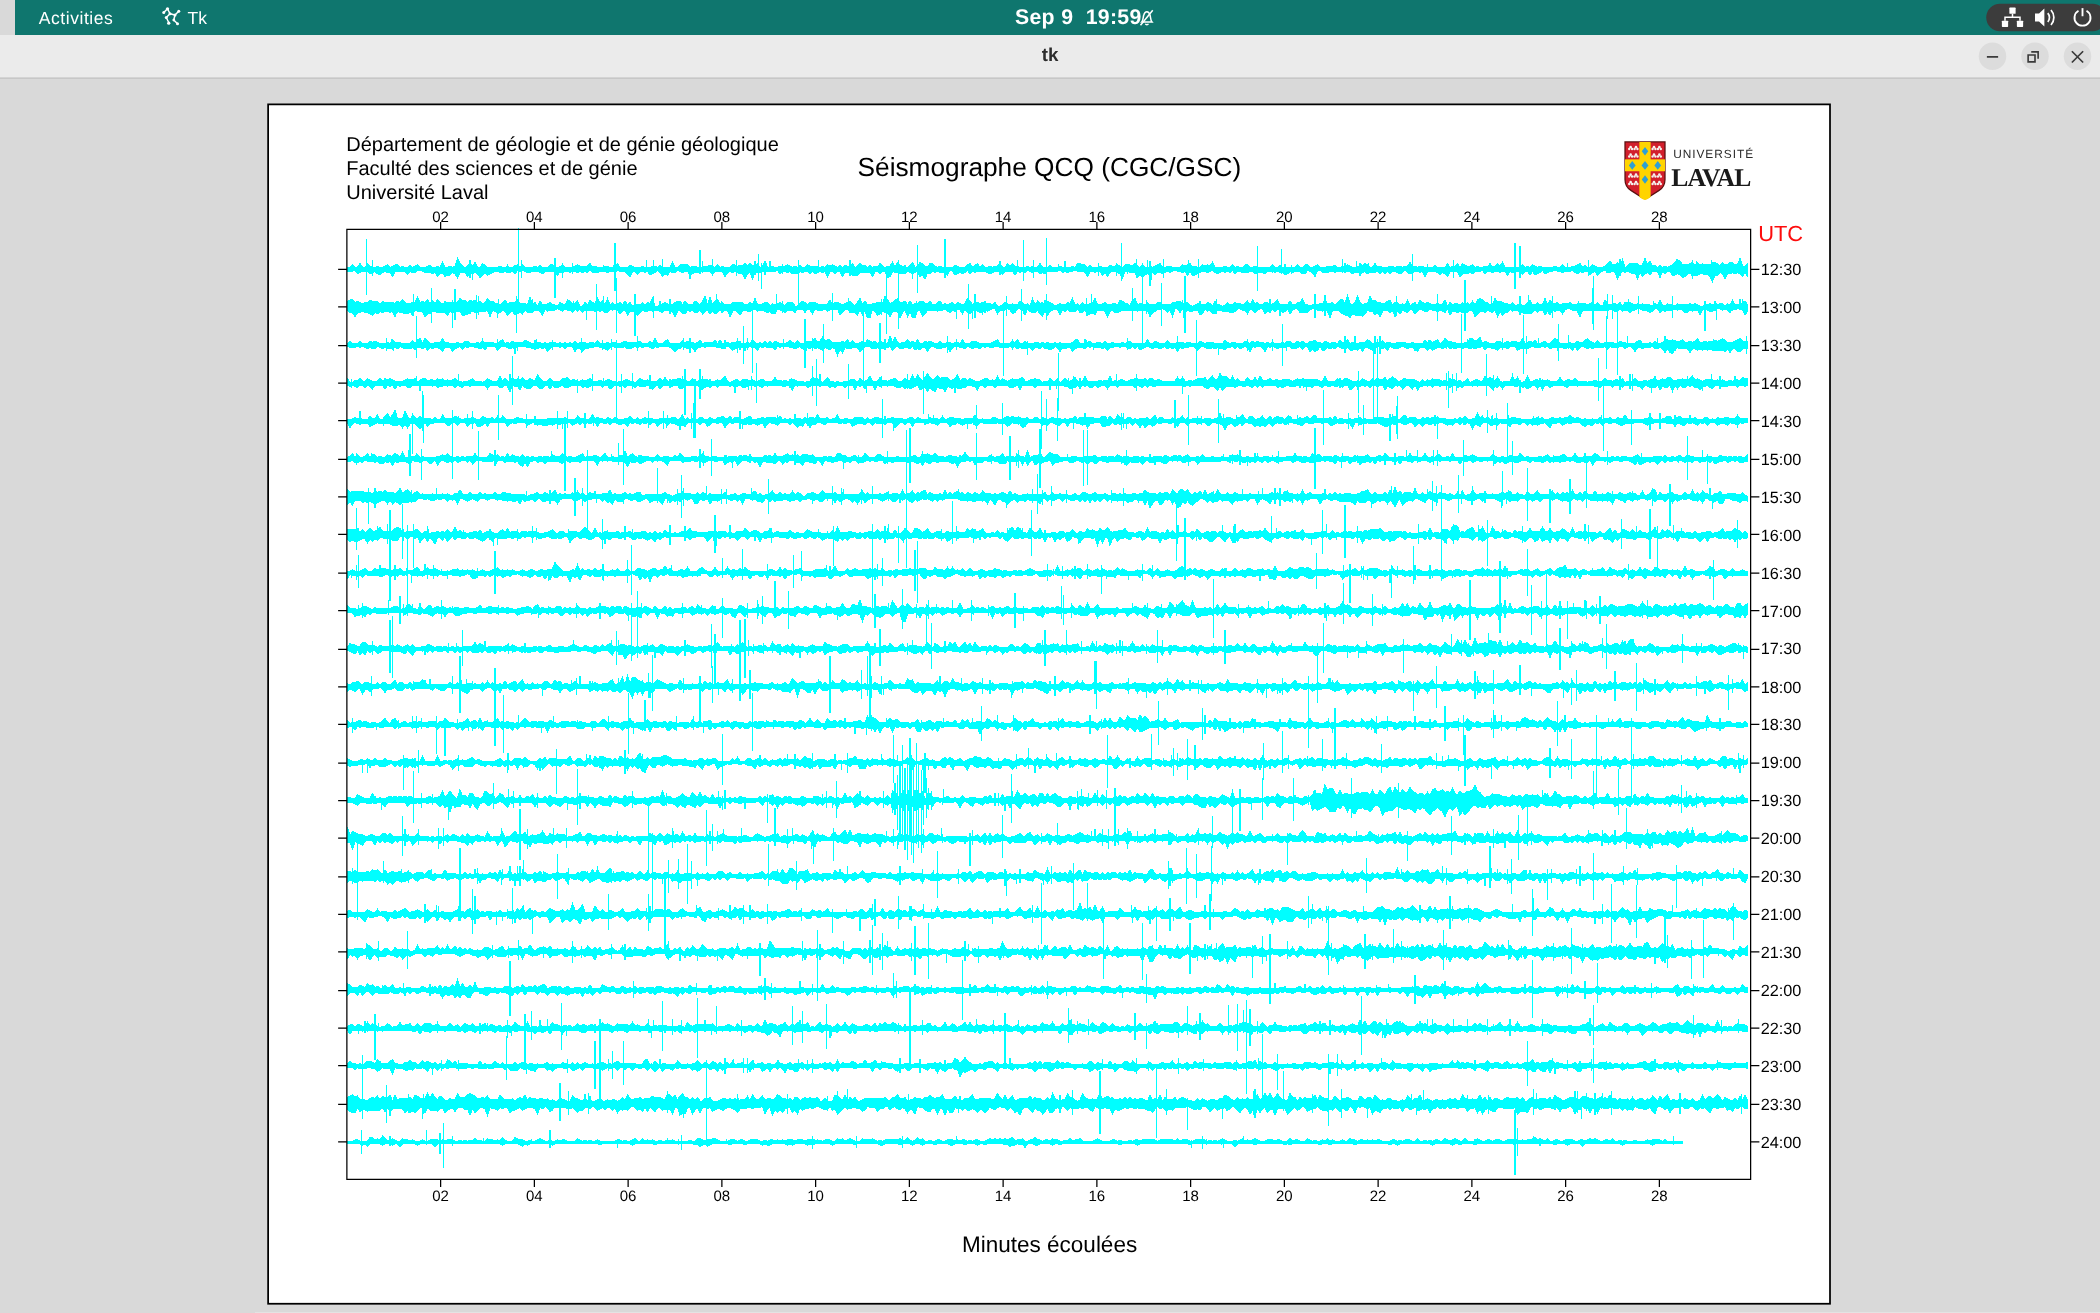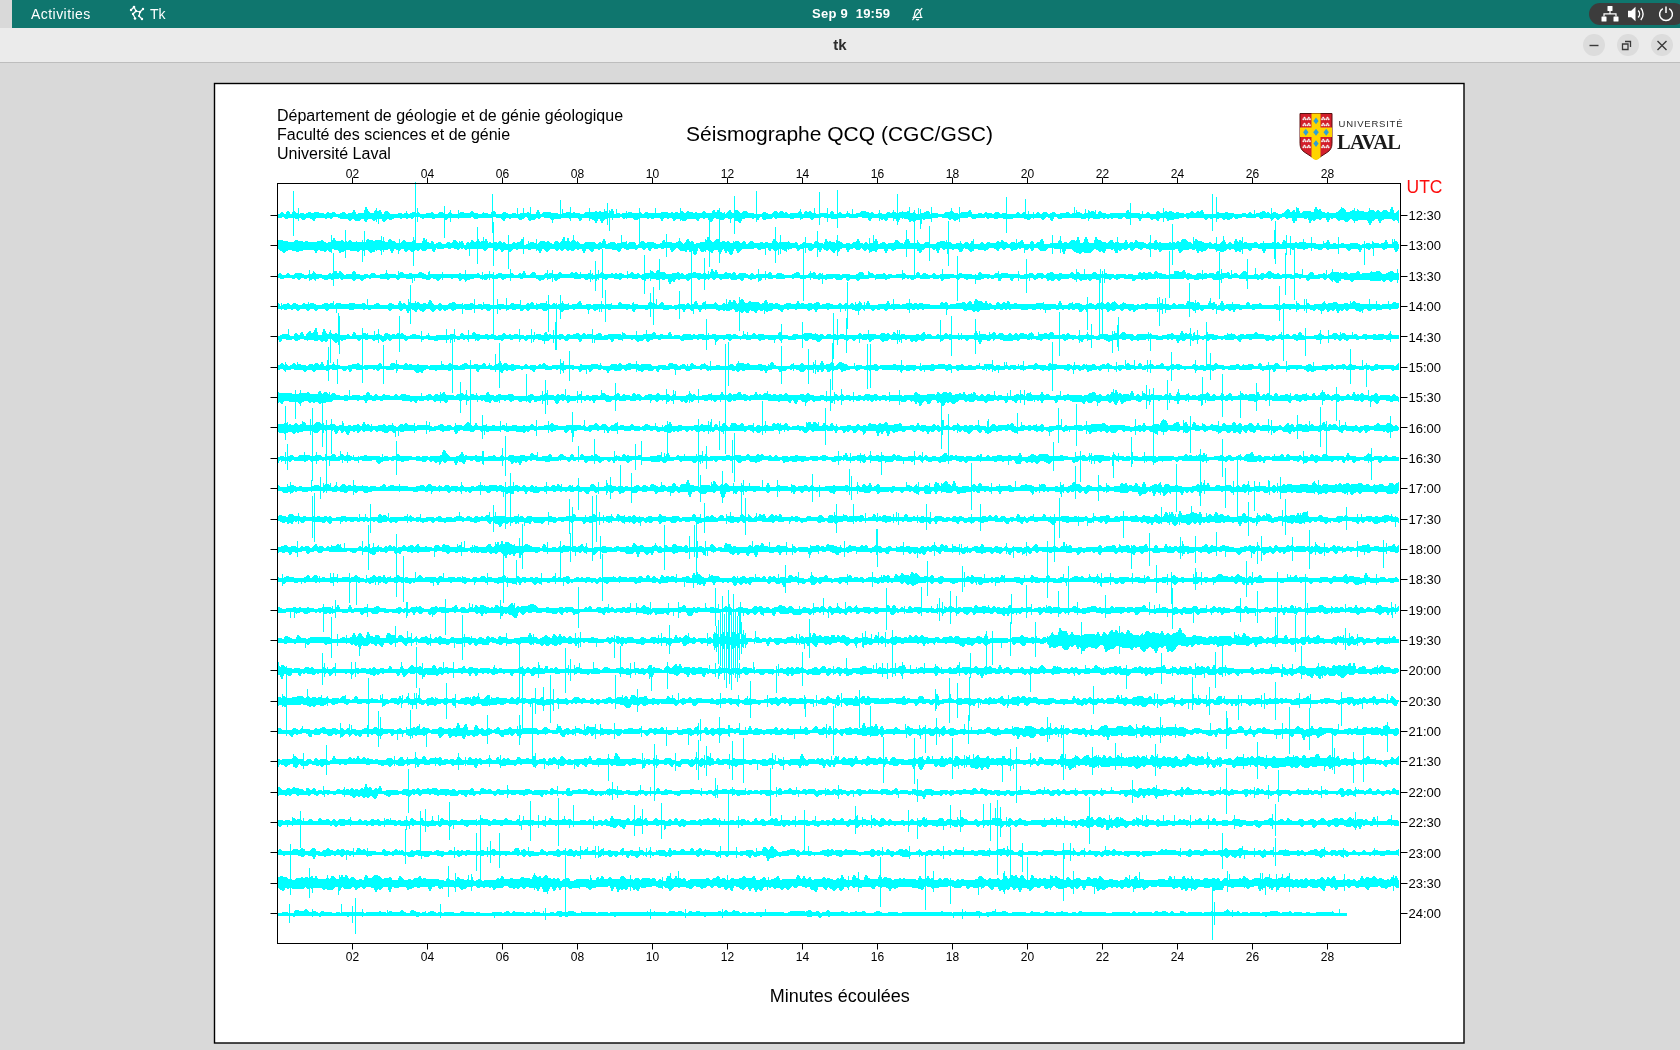--- a/index.html
+++ b/index.html
@@ -19,21 +19,21 @@
         <circle cx="8" cy="8" r="1.2"></circle>
         <circle cx="5" cy="11" r="1.2"></circle>
         <circle cx="7" cy="15.5" r="1.3"></circle>
         <circle cx="12" cy="9" r="1.2"></circle>
         <circle cx="15" cy="6" r="1.2"></circle>
         <circle cx="11" cy="13" r="1.1"></circle>
         <circle cx="14" cy="16" r="1.2"></circle>
       </g>
 </svg>
 <span class="tb-txt" style="left:138px;font-size:14px;">Tk</span>
-<span class="tb-txt" style="left:800px;font-weight:bold;font-size:13px;letter-spacing:0.25px;">Sep 9&nbsp;&nbsp;19:59</span>
+<span class="tb-txt" style="left:800px;font-weight:bold;font-size:17px;letter-spacing:0.25px;">Sep 9&nbsp;&nbsp;19:59</span>
 <svg style="position:absolute;left:897px;top:5px" width="17" height="18" viewBox="0 0 17 18">
 <g stroke="#fff" stroke-width="1.2" fill="none">
 <path d="M4.5 12.5 C5.5 11.5 5.5 8.5 6 7 C6.5 5.2 7.5 4.3 8.5 4.3 C9.5 4.3 10.5 5.2 11 7 C11.5 8.5 11.5 11.5 12.5 12.5 Z"></path>
 <path d="M7.3 14 a1.3 1.3 0 0 0 2.4 0"></path>
 <path d="M3.4 15.2 L13.2 3.2"></path>
 </g>
 </svg>
 <div style="position:absolute;left:1577px;top:3px;width:96px;height:22px;background:#3c3c3c;border-radius:11px;"></div>
 <svg style="position:absolute;left:1588px;top:5px" width="20" height="18" viewBox="0 0 20 18">
 <g fill="#fff">

